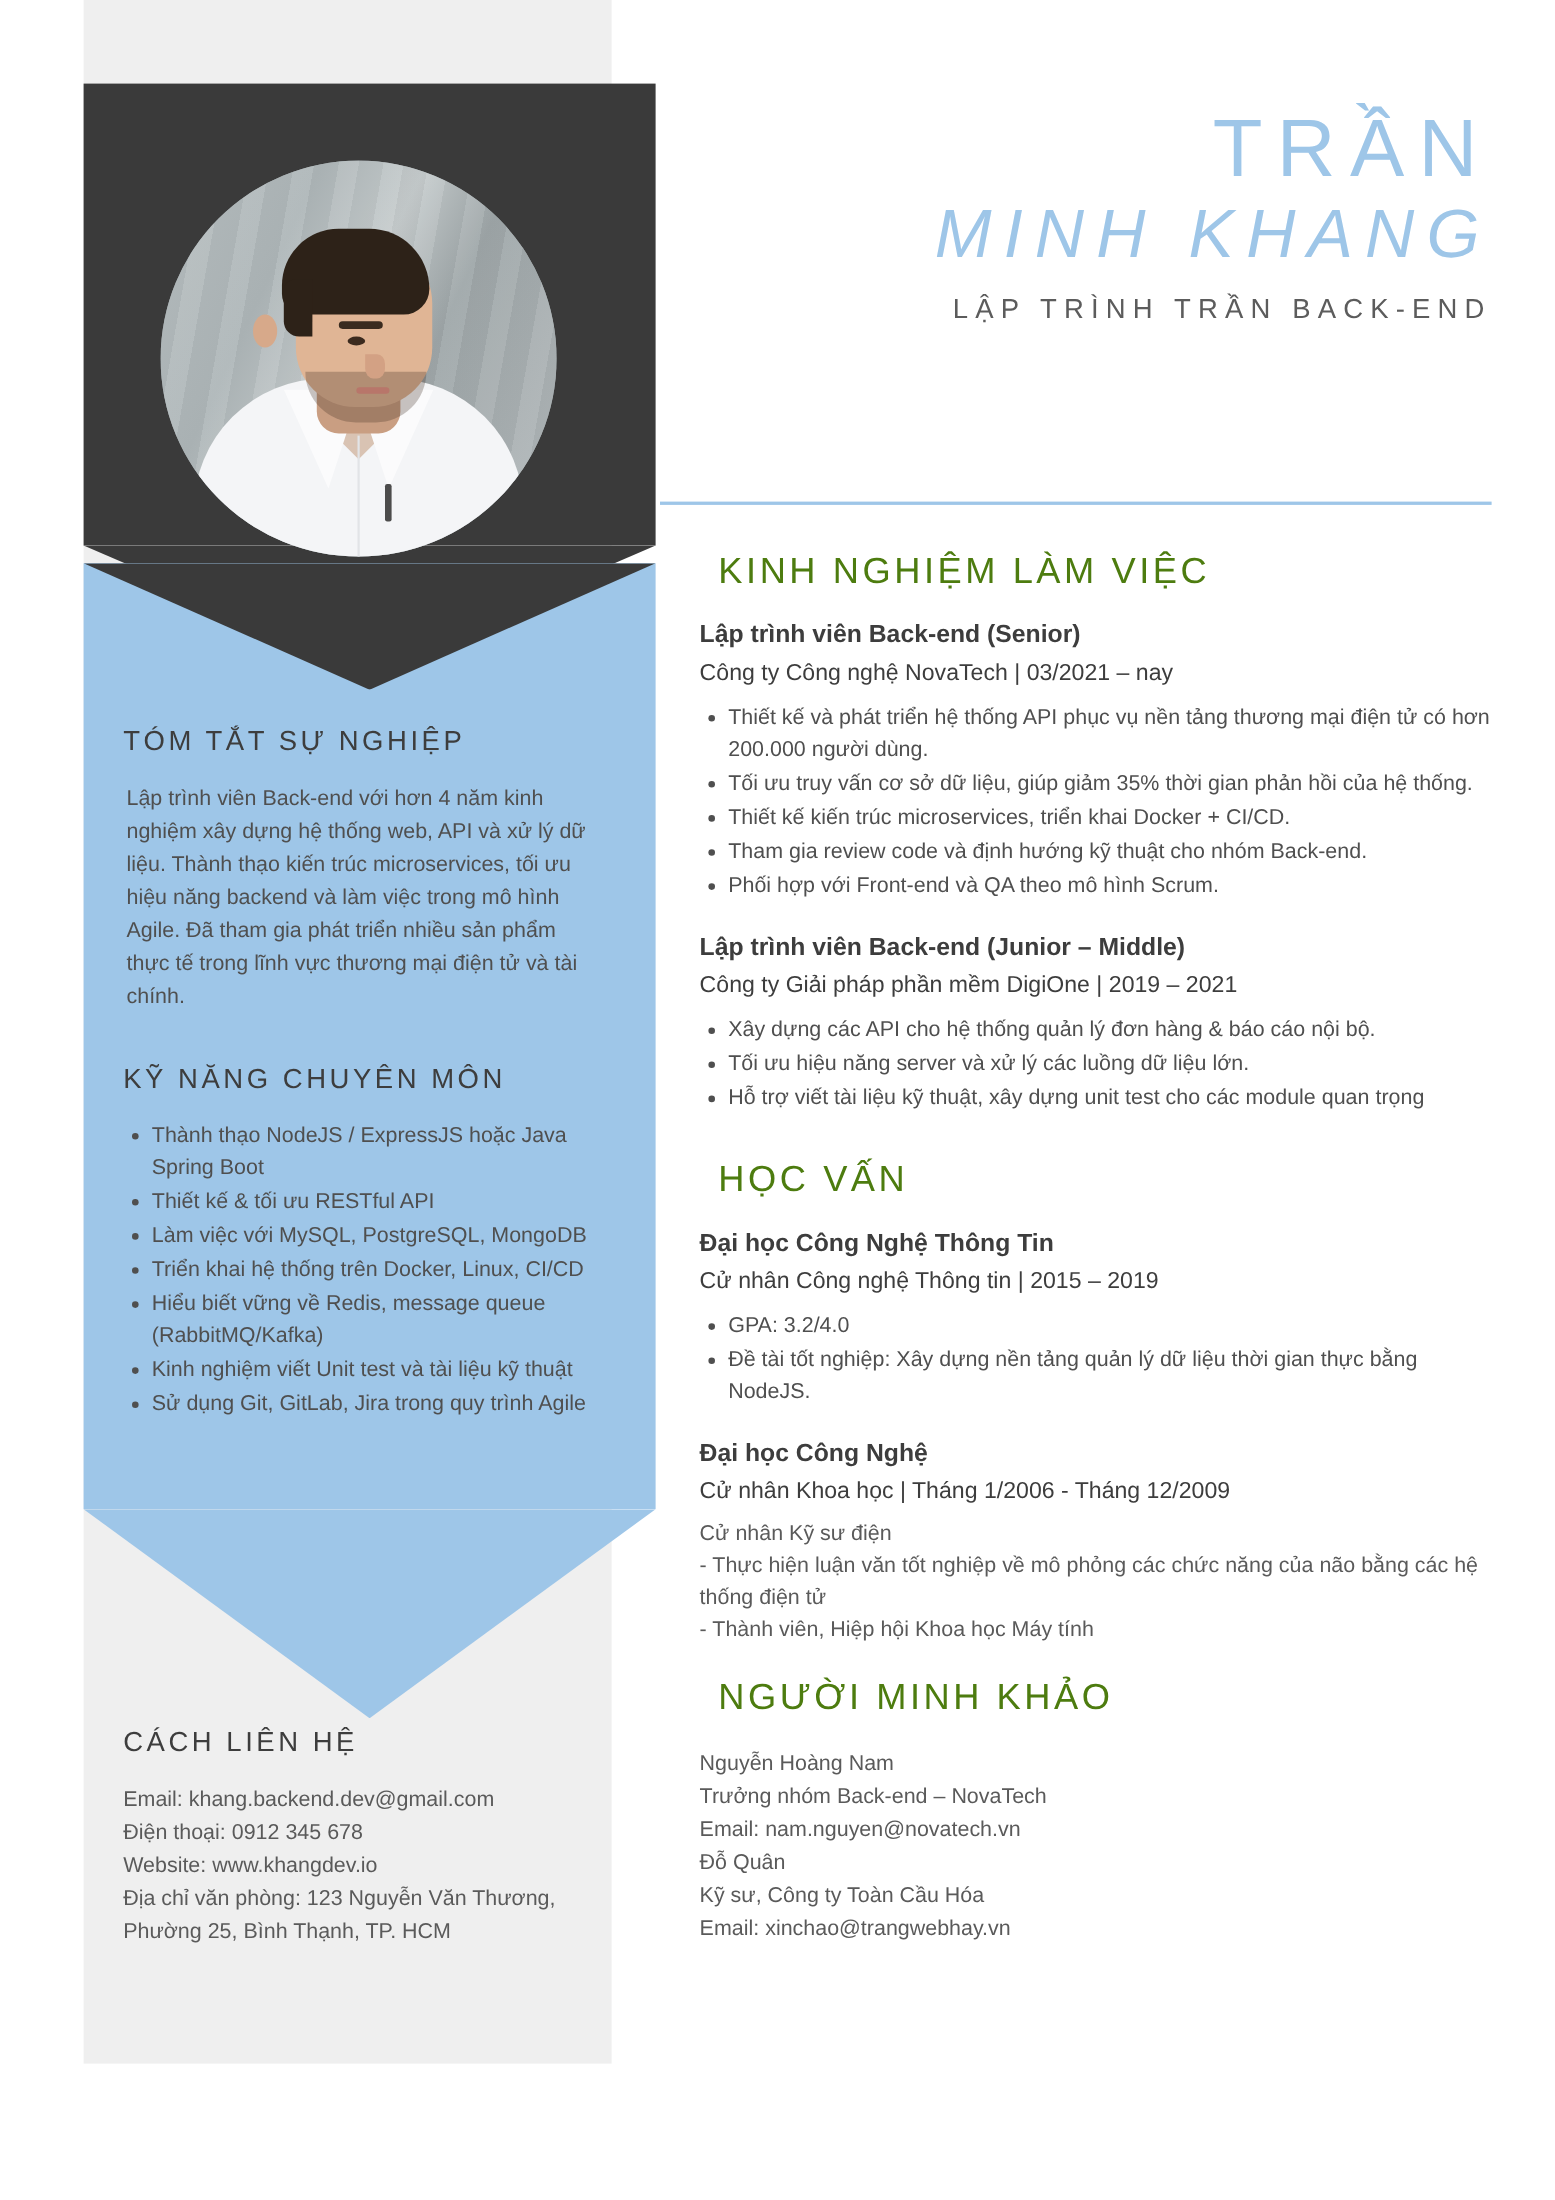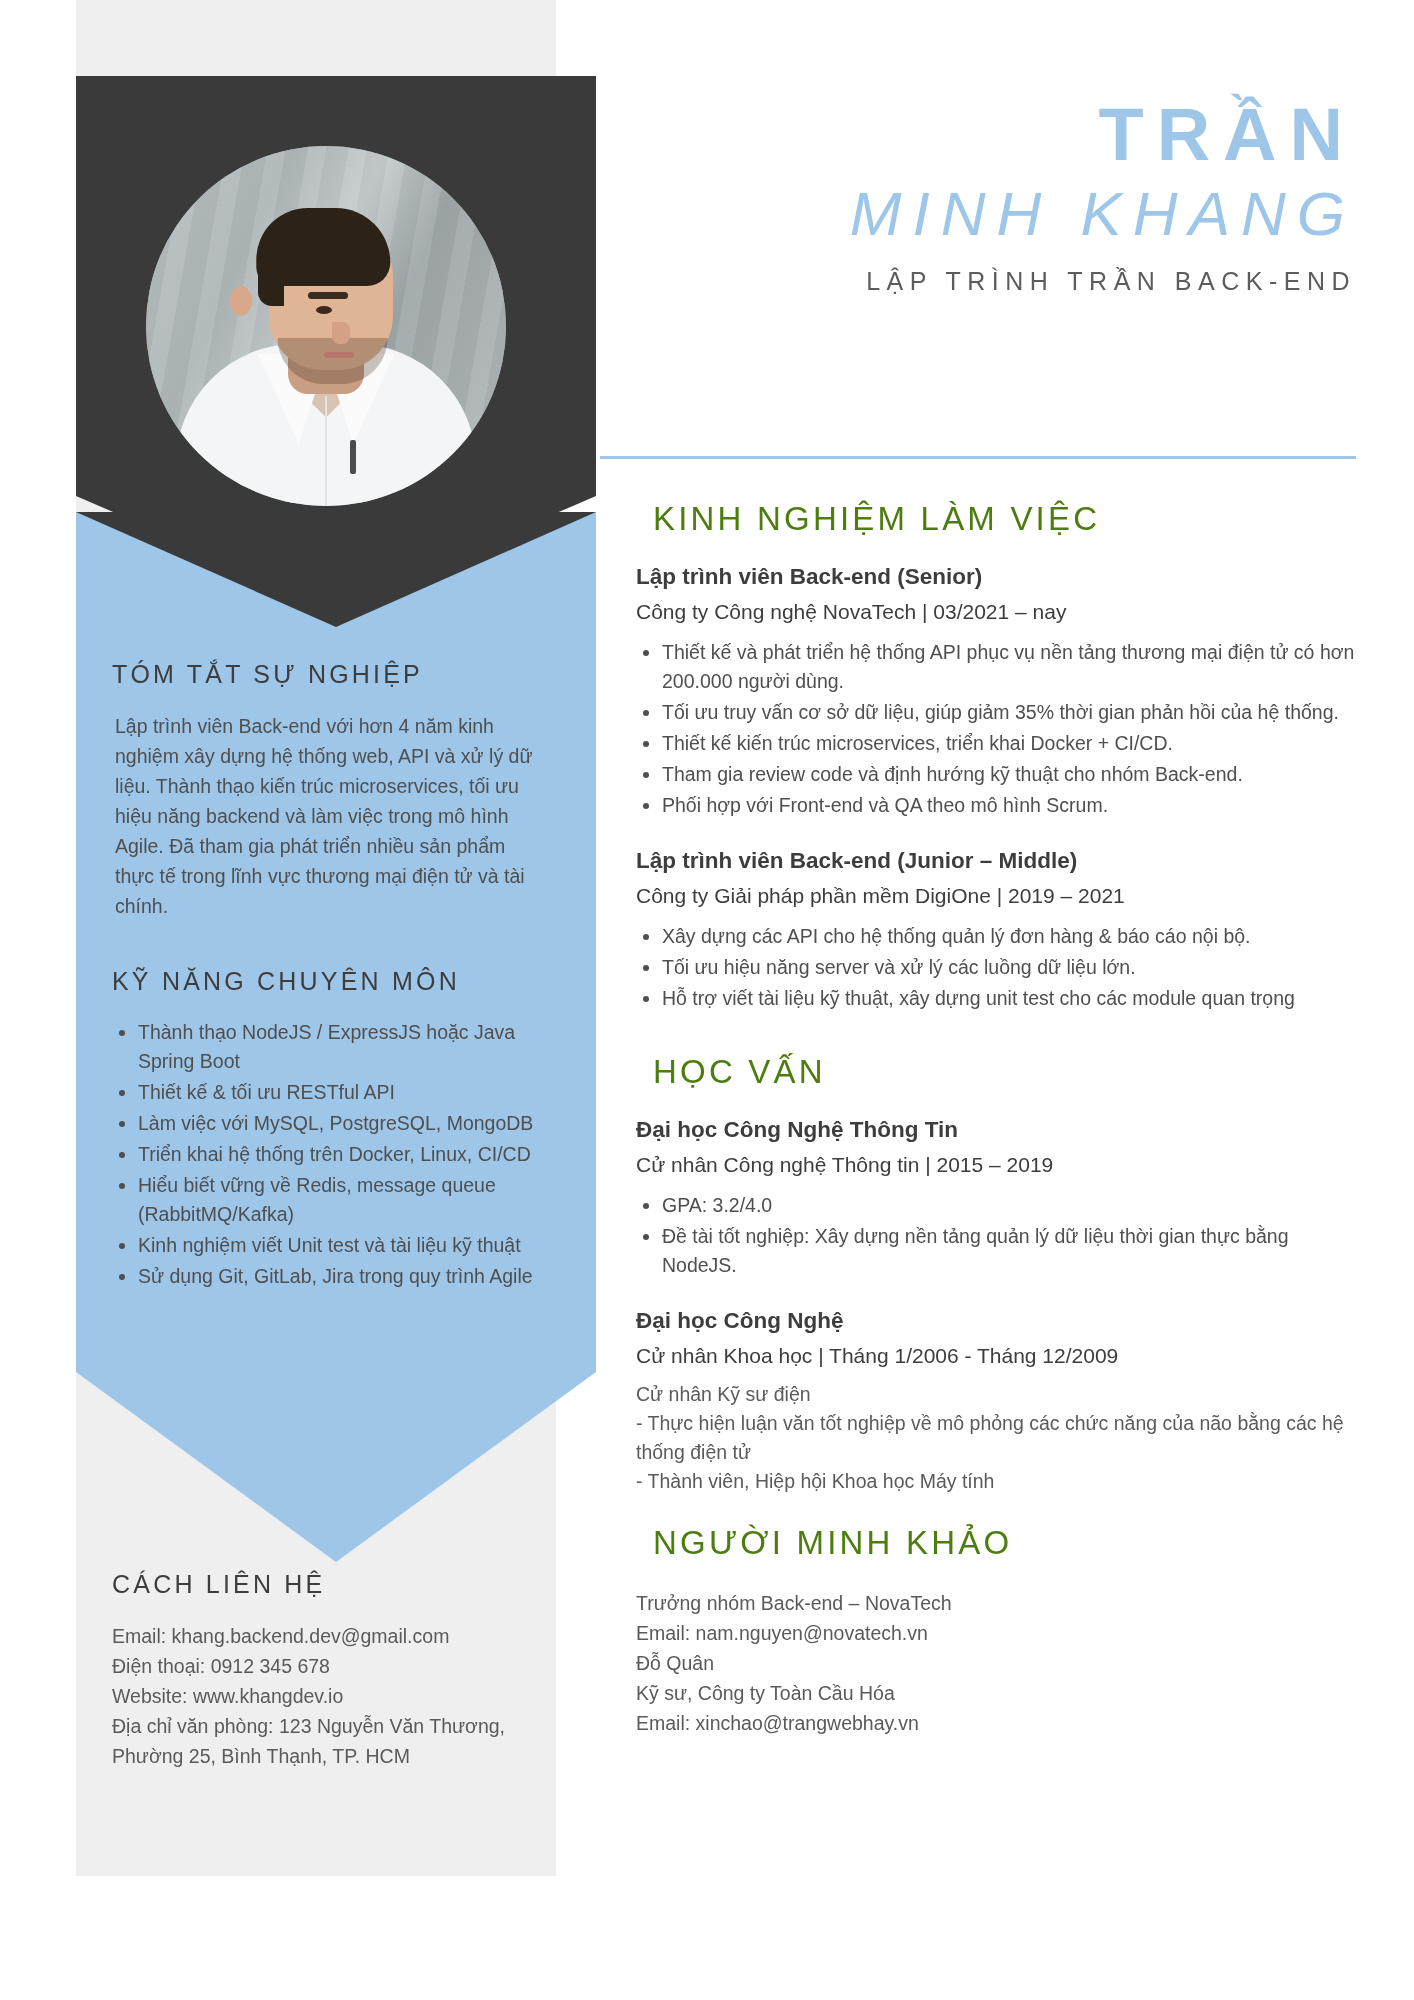--- a/index.html
+++ b/index.html
@@ -295,21 +295,21 @@
     position: absolute;
     left: 636px;
     top: 96px;
     width: 720px;
     text-align: right;
   }
   .name-first {
     font-size: 74px;
     letter-spacing: 13px;
     color: #9ec6e8;
-    font-weight: 700;
+    font-weight: 400;
     line-height: 1.05;
     margin: 0;
   }
   .name-last {
     font-size: 62px;
     letter-spacing: 11px;
     color: #9ec6e8;
     font-weight: 400;
     line-height: 1.15;
     margin: 4px 0 0 0;
@@ -475,20 +475,21 @@
 
     <div class="entry">
       <div class="job-role">Đại học Công Nghệ</div>
       <div class="job-meta">Cử nhân Khoa học | Tháng 1/2006 - Tháng 12/2009</div>
       <div class="plain-line">Cử nhân Kỹ sư điện</div>
       <div class="plain-line">- Thực hiện luận văn tốt nghiệp về mô phỏng các chức năng của não bằng các hệ thống điện tử</div>
       <div class="plain-line">- Thành viên, Hiệp hội Khoa học Máy tính</div>
     </div>
 
     <h2 class="r-sec-title">NGƯỜI MINH KHẢO</h2>
+    <div class="ref-line">Nguyễn Hoàng Nam</div>
     <div class="ref-line">Trưởng nhóm Back-end – NovaTech</div>
     <div class="ref-line">Email: nam.nguyen@novatech.vn</div>
     <div class="ref-line">Đỗ Quân</div>
     <div class="ref-line">Kỹ sư, Công ty Toàn Cầu Hóa</div>
     <div class="ref-line">Email: xinchao@trangwebhay.vn</div>
 
   </div>
 </div>
 
 </body></html>

